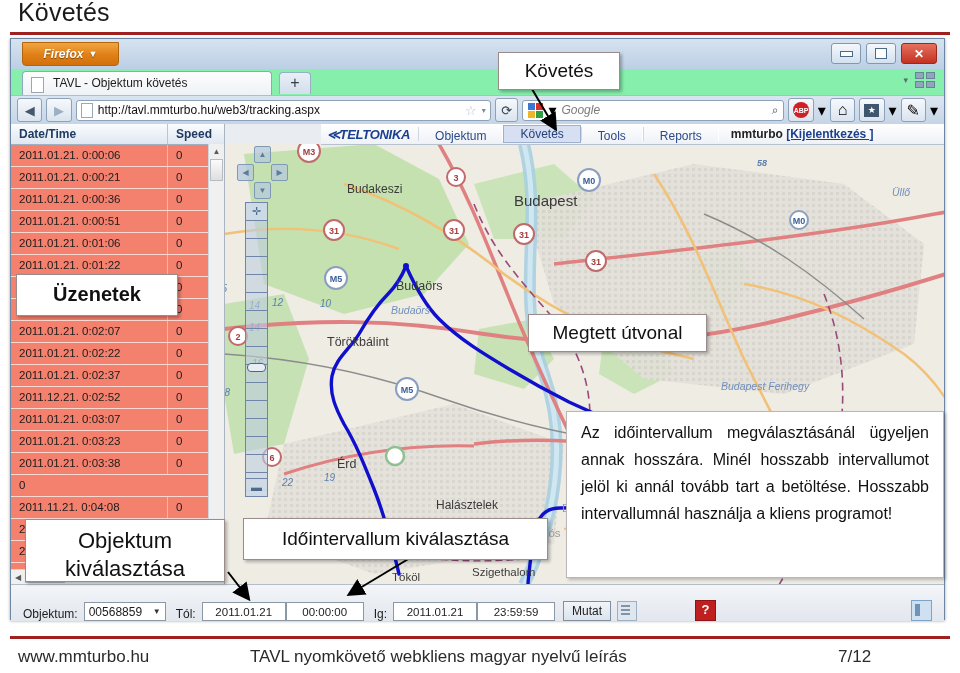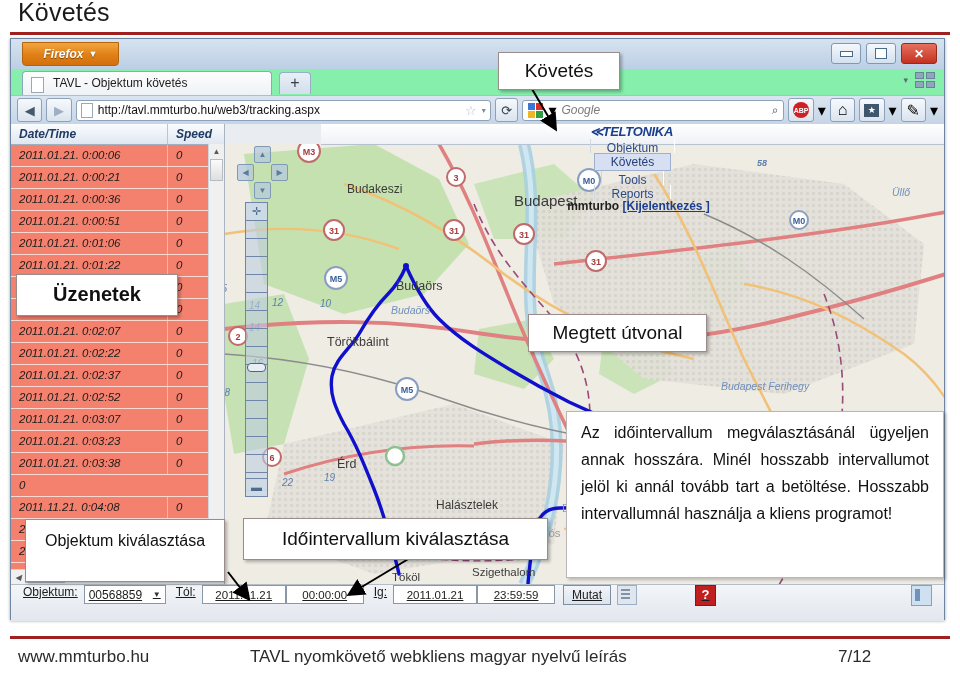--- a/index.html
+++ b/index.html
@@ -133,40 +133,40 @@
     display:flex;align-items:center;justify-content:center;}
 
   
   .app{position:relative;height:497px;background:#e9edf2;overflow:hidden;}
 
   
   .telbar{
     position:absolute;left:310px;top:0;right:0;height:20px;
     background:linear-gradient(180deg,#ffffff,#eef1f6);
     border-bottom:1px solid #b7c2d0;display:flex;align-items:center;
-    font-size:12px;z-index:6;flex-direction:column;
+    font-size:12px;z-index:6;
   }
   .tel-logo{
     font-weight:bold;font-style:italic;color:#1b3f8f;font-size:13px;padding:0 8px 0 6px;
     letter-spacing:-.3px;
   }
   .tel-logo .chev{color:#1b3f8f;letter-spacing:-3px;margin-right:2px;}
   .tel-nav{
     padding:0 16px;color:#2b4a8b;height:14px;line-height:18px;
     border-left:1px solid #cfd8e3;border-right:1px solid #fff;
   }
   .tel-nav.active{background:#d7e0f2;color:#27407a;border:1px solid #9fb0cf;
     height:16px;line-height:16px;}
   .tel-user{margin-left:12px;color:#1f1f1f;font-weight:bold;}
   .tel-user a{color:#1b3f8f;}
 
   
   .grid{
     position:absolute;left:0;top:0;width:213px;height:461px;
-    background:#fdfdfd;border-right:1px solid #a9b4c0;z-index:5;overflow:hidden;font-style:italic;
+    background:#fdfdfd;border-right:1px solid #a9b4c0;z-index:5;overflow:hidden;
   }
   .grid-head{
     height:20px;background:linear-gradient(180deg,#fafcfe,#dfe7f0);
     border-bottom:1px solid #9fb0c2;display:flex;font-size:12px;font-weight:bold;color:#1f3a63;
   }
   .grid-head .c1{width:148px;padding-left:8px;line-height:20px;border-right:1px solid #b9c5d2;}
   .grid-head .c2{flex:1;padding-left:8px;line-height:20px;}
   .grow{
     height:21px;background:#f4806e;border-bottom:1px solid #fdd9d1;display:flex;
     font-size:11.5px;color:#1b1b1b;
@@ -219,21 +219,21 @@
   .zoomctl .ztick{height:17px;border-bottom:1px solid #6e84a8;}
   .zoomctl .zthumb{
     position:absolute;left:1px;top:160px;width:19px;height:9px;
     background:#e9eef4;border:1px solid #46658c;border-radius:4px;box-sizing:border-box;
   }
 
   
   .apptoolbar{
     position:absolute;left:0;right:0;bottom:0;height:36px;
     background:linear-gradient(180deg,#f3f5f8,#e2e7ee);border-top:1px solid #b4bec9;
-    display:flex;align-items:flex-start;padding:0 12px;font-size:12px;color:#1c1c1c;z-index:7;text-decoration:underline;
+    display:flex;align-items:flex-end;padding:0 12px;font-size:12px;color:#1c1c1c;z-index:7;
   }
   .tb-label{margin-right:6px;}
   .tb-select{
     height:19px;min-width:82px;background:#fff;border:1px solid #8a97a5;
     display:flex;align-items:center;padding:0 4px;font-size:12px;box-sizing:border-box;
   }
   .tb-select .dcaret{margin-left:auto;font-size:8px;color:#333;padding-left:6px;}
   .tb-input{
     height:19px;width:84px;background:#fff;border:1px solid #8a97a5;
     font-size:11.5px;line-height:18px;text-align:center;box-sizing:border-box;
@@ -260,21 +260,21 @@
   
   .callout{
     position:absolute;background:#ffffff;border:1px solid #9c8b8b;
     box-shadow:2px 2px 3px rgba(0,0,0,.28);
     text-align:center;color:#111;z-index:30;
     font-family:"Liberation Sans", sans-serif;
   }
   .c-kovetes{left:498px;top:52px;width:120px;height:36px;font-size:19px;line-height:35px;}
   .c-uzenetek{left:16px;top:274px;width:160px;height:40px;font-size:20px;line-height:39px;font-weight:bold;}
   .c-megtett{left:528px;top:314px;width:177px;height:36px;font-size:19px;line-height:35px;}
-  .c-objektum{left:25px;top:519px;width:200px;height:63px;font-size:16px;line-height:28px;
+  .c-objektum{left:25px;top:519px;width:200px;height:63px;font-size:22px;line-height:28px;
     padding-top:7px;box-sizing:border-box;}
   .c-ido{left:243px;top:518px;width:303px;height:40px;font-size:19px;line-height:39px;}
   .c-text{
     left:566px;top:411px;width:378px;height:167px;background:#fff;border:1px solid #bdb6b6;
     box-shadow:2px 2px 3px rgba(0,0,0,.22);
     text-align:justify;font-size:16px;line-height:27px;color:#111;
     padding:7px 14px 0 14px;box-sizing:border-box;z-index:30;
     position:absolute;font-family:"Liberation Sans", sans-serif;
   }
   .arrow-layer{position:absolute;left:0;top:0;width:960px;height:673px;z-index:29;pointer-events:none;}
@@ -604,21 +604,21 @@
           </div>
           <div class="grow">
             <div class="c1">2011.01.21. 0:02:22</div>
             <div class="c2">0</div>
           </div>
           <div class="grow">
             <div class="c1">2011.01.21. 0:02:37</div>
             <div class="c2">0</div>
           </div>
           <div class="grow">
-            <div class="c1">2011.01.21. 0:02:52</div>
+            <div class="c1">2011.12.21. 0:02:52</div>
             <div class="c2">0</div>
           </div>
           <div class="grow">
             <div class="c1">2011.01.21. 0:03:07</div>
             <div class="c2">0</div>
           </div>
           <div class="grow">
             <div class="c1">2011.01.21. 0:03:23</div>
             <div class="c2">0</div>
           </div>

